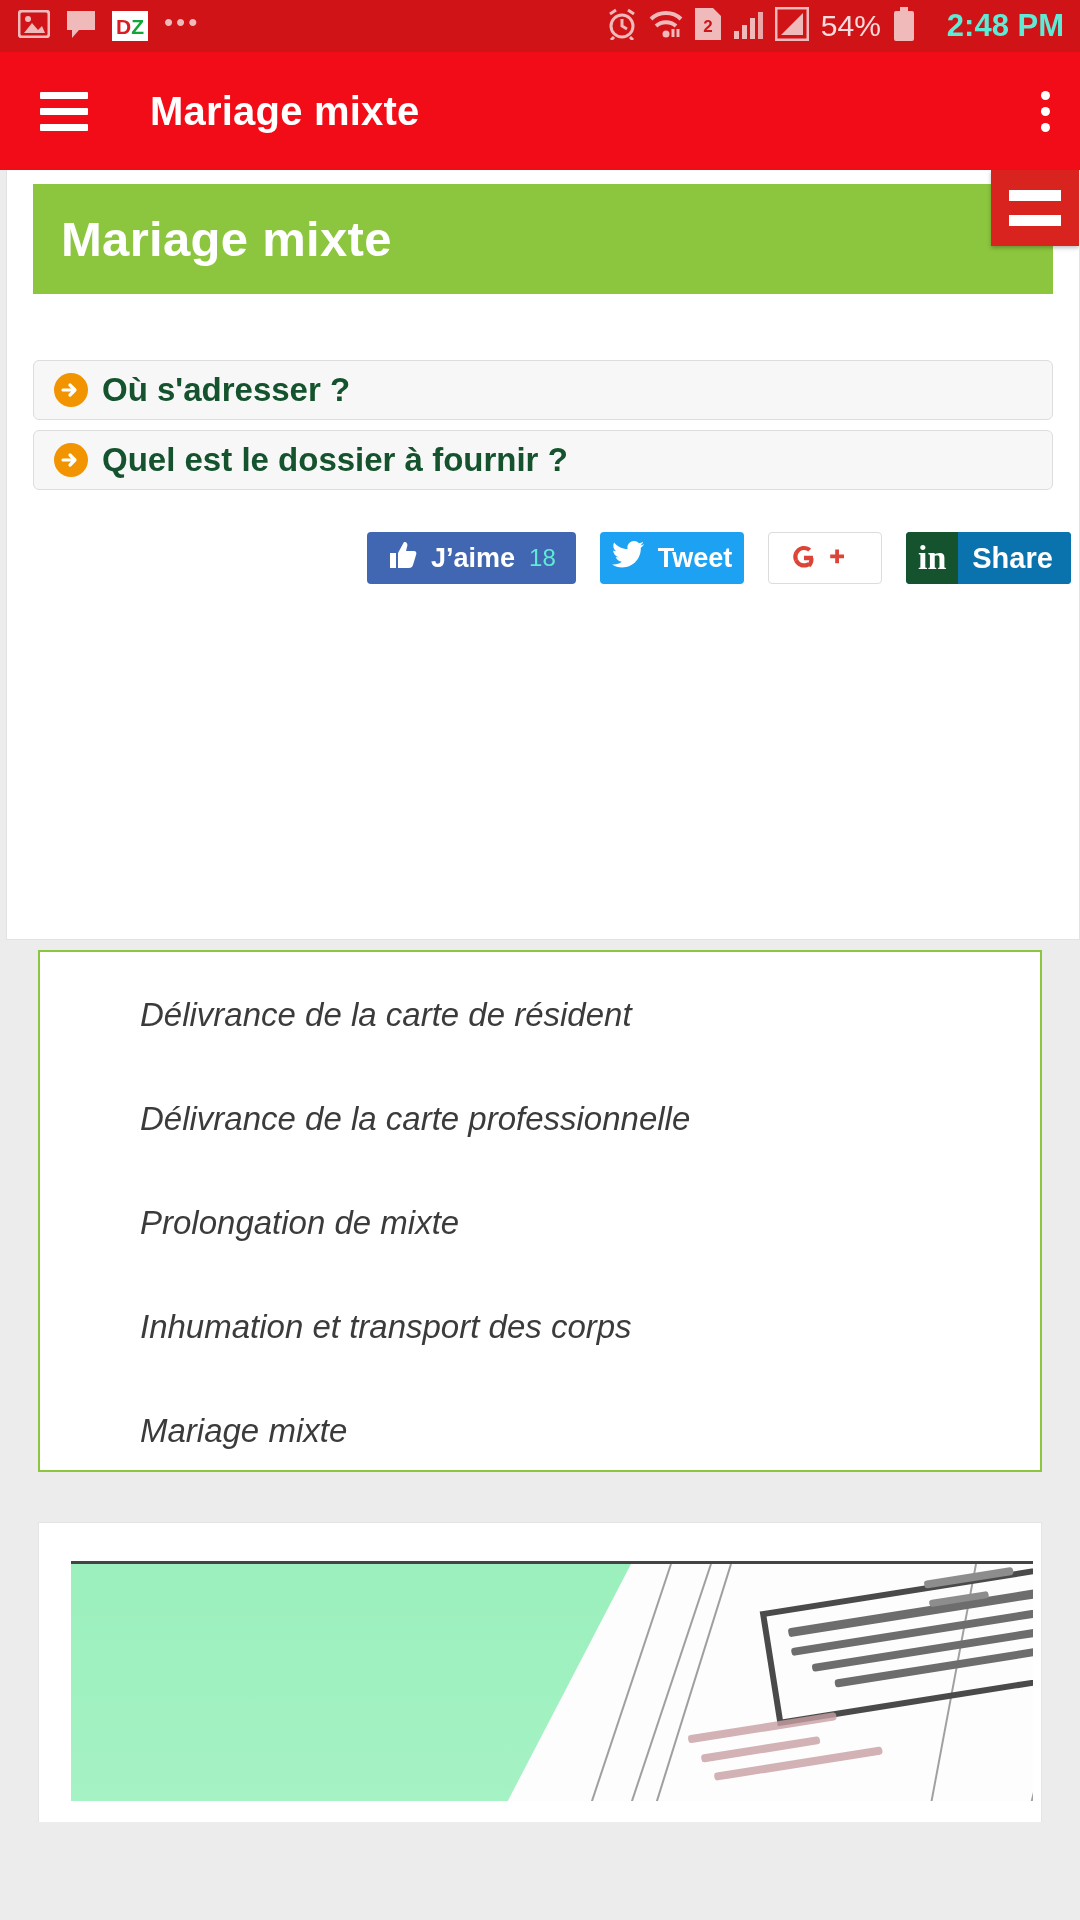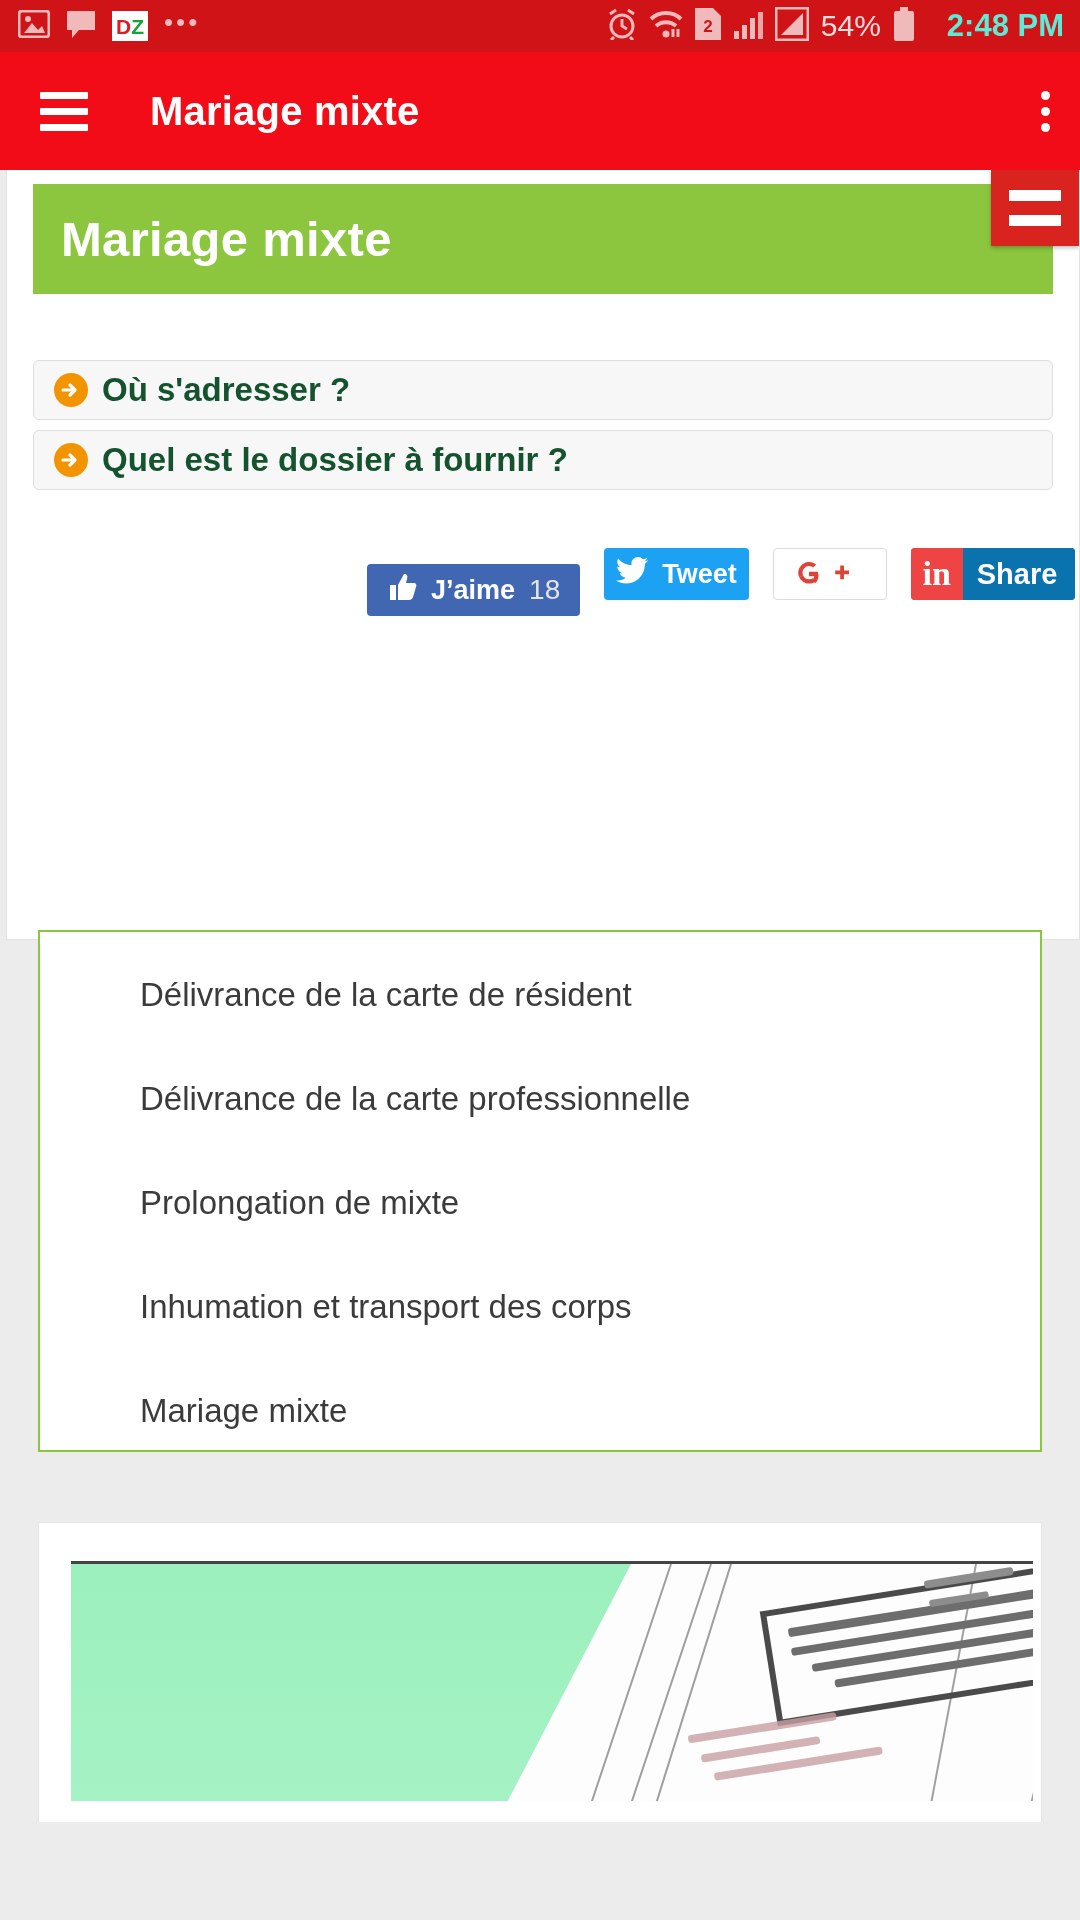--- a/index.html
+++ b/index.html
@@ -144,49 +144,50 @@
     height:52px;
     display:flex;
     align-items:center;
     border-radius:4px;
     font-size:27px;
     font-weight:bold;
     color:#ffffff;
     cursor:pointer;
     white-space:nowrap;
   }
-  .btn-fb{ background:#4267b2; padding:0 20px; gap:14px;margin-top:32px;}
-  .btn-fb .count{ font-weight:normal; color:#e5e5e5; font-size:28px;}
+  .btn-fb{ background:#4267b2; padding:0 20px; gap:14px;}
+  .btn-fb .count{ font-weight:normal; color:#5eead4; font-size:24px;}
   .btn-tw{ background:#1da1f2; padding:0 12px; gap:14px;}
   .btn-gp{
     background:#ffffff;border:1px solid #dcdcdc;padding:0 24px;
     color:#db4437;font-size:30px;
   }
   .btn-gp .gplus{ display:flex; align-items:baseline; font-weight:bold; }
   .btn-li{ background:#0077b5; padding:0; overflow:hidden;}
   .btn-li .li-ico{
-    width:52px;height:52px;background:#ef4444;display:flex;align-items:center;
+    width:52px;height:52px;background:#14532d;display:flex;align-items:center;
     justify-content:center;font-size:34px;font-weight:bold;color:#ffffff;
     font-family:"Liberation Serif", serif;
   }
   .btn-li .li-txt{
     background:#0a73ad;height:52px;display:flex;align-items:center;
     padding:0 18px 0 14px;font-size:29px;
   }
 
   
   .list-card{
     position:absolute;
-    top:760px;
+    top:780px;
     left:38px;
     width:1004px;
     height:522px;
     border:2px solid #8cc63e;
     background:#ffffff;
     padding:44px 0 0 0;
+    font-style:italic;
   }
   .list-card .item{
     font-size:33px;
     color:#3b3b3b;
     padding:0 0 0 100px;
     height:104px;
     display:flex;
     align-items:flex-start;
     cursor:pointer;
   }

